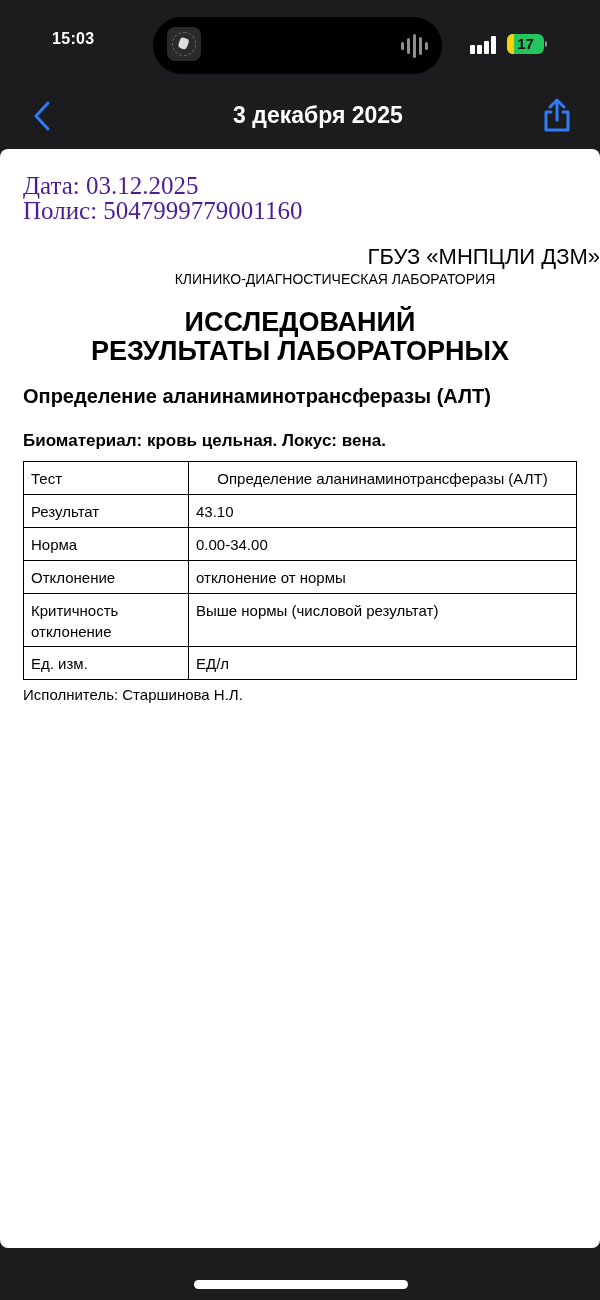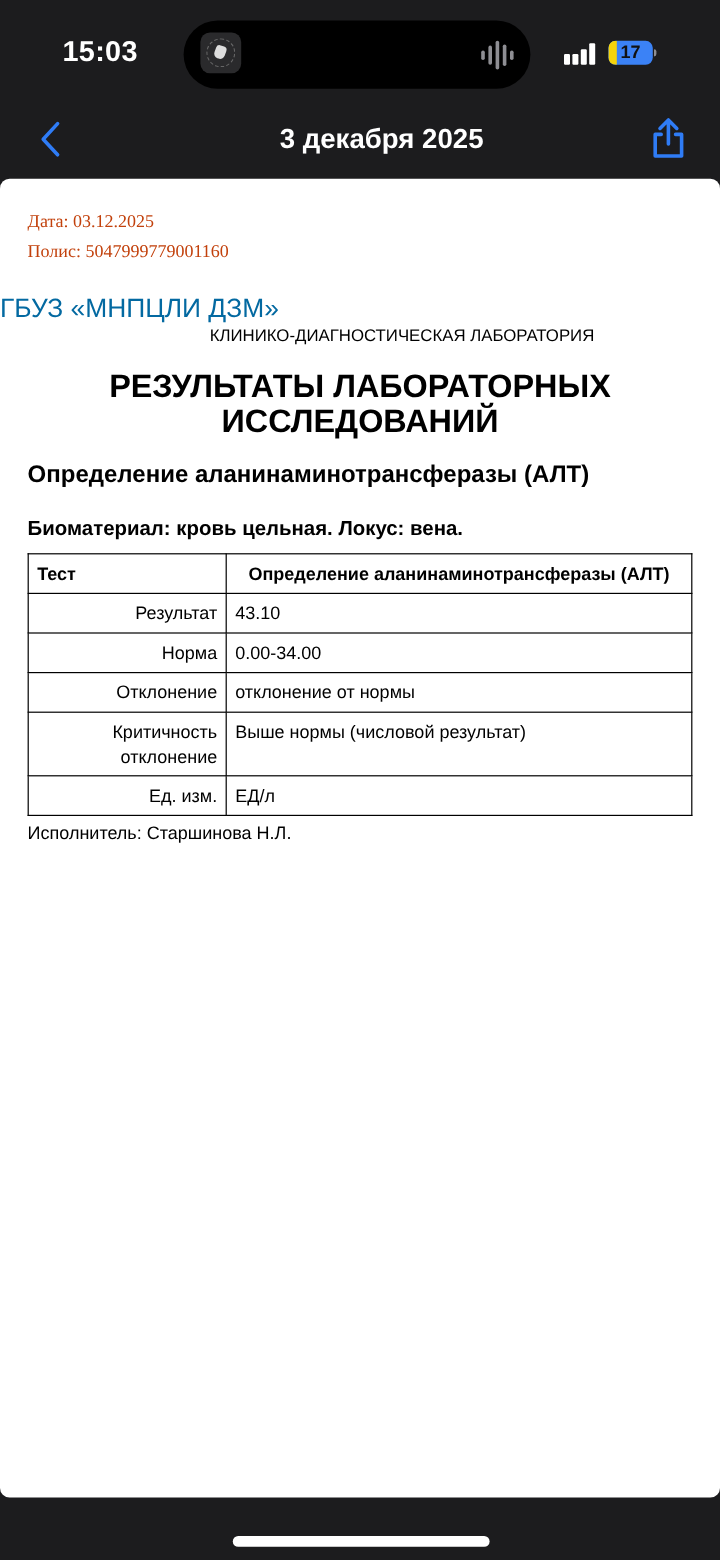--- a/index.html
+++ b/index.html
@@ -1,54 +1,54 @@
 <!DOCTYPE html>
 <html><head>
 <meta charset="utf-8">
 <style>
   * { box-sizing: border-box; margin: 0; padding: 0; }
   html, body { width: 600px; height: 1300px; background: #1c1c1e; overflow: hidden; }
   body { position: relative; font-family: "Liberation Sans", sans-serif; }
 
   .status-bar { position: absolute; top: 0; left: 0; width: 600px; height: 88px; }
-  .time { position: absolute; left: 52px; top: 30px; color: #fff; font-size: 24px; font-weight: bold; letter-spacing: 0.3px; }
+  .time { position: absolute; left: 52px; top: 30px; color: #fff; font-size: 16px; font-weight: bold; letter-spacing: 0.3px; }
   .island { position: absolute; left: 153px; top: 17px; width: 289px; height: 57px; background: #000; border-radius: 29px; }
   .island-app { position: absolute; left: 14px; top: 10px; width: 34px; height: 34px; border-radius: 8px; background: #2a2a2c; }
   .island-app::after { content: ""; position: absolute; left: 12px; top: 11px; width: 9px; height: 11px; background: #ddd; border-radius: 3px 3px 4px 4px; transform: rotate(20deg); }
   .island-app::before { content: ""; position: absolute; left: 5px; top: 5px; width: 22px; height: 22px; border-radius: 50%; border: 1px dashed #666; }
   .waveform { position: absolute; right: 14px; top: 16px; height: 26px; display: flex; align-items: center; gap: 3px; }
   .waveform span { display: block; width: 3px; background: #8e8e93; border-radius: 2px; }
 
   .signal { position: absolute; left: 470px; top: 36px; width: 30px; height: 18px; }
   .signal i { position: absolute; bottom: 0; width: 5px; background: #fff; border-radius: 1px; }
-  .battery { position: absolute; left: 507px; top: 34px; width: 37px; height: 20px; background: #3b82f6; border-radius: 6px; overflow: hidden; }
+  .battery { position: absolute; left: 507px; top: 34px; width: 37px; height: 20px; background: #22c55e; border-radius: 6px; overflow: hidden; }
   .battery-fill { position: absolute; left: 0; top: 0; width: 7px; height: 100%; background: #f5d30b; }
   .battery-text { position: absolute; left: 0; top: 0; width: 100%; text-align: center; line-height: 20px; font-size: 15px; font-weight: bold; color: #111; }
   .battery-cap { position: absolute; left: 545px; top: 41px; width: 2px; height: 6px; background: #8e8e93; border-radius: 0 2px 2px 0; }
 
   .nav-bar { position: absolute; top: 88px; left: 0; width: 600px; height: 60px; }
   .back-btn { position: absolute; left: 28px; top: 10px; width: 30px; height: 36px; cursor: pointer; }
   .nav-title { position: absolute; left: 0; width: 600px; top: 14px; text-align: center; color: #fff; font-size: 23px; font-weight: bold; padding-left: 36px; }
   .share-btn { position: absolute; left: 540px; top: 8px; width: 34px; height: 38px; cursor: pointer; }
 
   .sheet { position: absolute; left: 0; top: 149px; width: 600px; height: 1099px; background: #fff; border-radius: 8px; overflow: hidden; }
 
-  .meta { position: absolute; left: 23px; top: 24px; font-family: "Liberation Serif", serif; font-size: 15px; color: #c2410c; line-height: 25px; }
-  .org { position: absolute; left: 0; width: 600px; top: 95px; text-align: left; font-size: 22px; color: #0369a1; }
+  .meta { position: absolute; left: 23px; top: 24px; font-family: "Liberation Serif", serif; font-size: 25px; color: #4c1d95; line-height: 25px; }
+  .org { position: absolute; left: 0; width: 600px; top: 95px; text-align: right; font-size: 22px; color: #000000; }
   .dept { position: absolute; left: 0; width: 600px; top: 122px; text-align: center; font-size: 14px; color: #000; margin-left: 35px; }
   .doc-title { position: absolute; left: 0; width: 600px; top: 159px; text-align: center; font-size: 27px; font-weight: bold; color: #000; line-height: 29px; }
   .test-name { position: absolute; left: 23px; top: 236px; font-size: 20px; font-weight: bold; color: #000; }
   .biomaterial { position: absolute; left: 23px; top: 282px; font-size: 17px; font-weight: bold; color: #000; }
 
   table.results { position: absolute; left: 23px; top: 312px; width: 554px; border-collapse: collapse; font-size: 15px; color: #000; }
   table.results td, table.results th { border: 1.5px solid #000; padding: 0 7px; vertical-align: middle; }
-  table.results th { font-weight: bold; height: 33px; text-align: left; }
+  table.results th { font-weight: normal; height: 33px; text-align: left; }
   table.results th.val { text-align: center; }
   table.results td { height: 33px; }
-  table.results td.key { width: 165px; text-align: right; }
+  table.results td.key { width: 165px; text-align: left; }
   table.results td.val { text-align: left; }
   table.results tr.tall td { height: 53px; vertical-align: top; padding-top: 6px; line-height: 21px; }
 
   .executor { position: absolute; left: 23px; top: 537px; font-size: 15px; color: #000; }
 
   .home-indicator { position: absolute; left: 194px; top: 1280px; width: 214px; height: 9px; background: #fff; border-radius: 5px; }
 </style>
 </head>
 <body>
 
@@ -93,22 +93,22 @@
 </div>
 
 <div class="sheet">
   <div class="meta">
     <div>Дата: 03.12.2025</div>
     <div>Полис: 5047999779001160</div>
   </div>
   <div class="org">ГБУЗ «МНПЦЛИ ДЗМ»</div>
   <div class="dept">КЛИНИКО-ДИАГНОСТИЧЕСКАЯ ЛАБОРАТОРИЯ</div>
   <div class="doc-title">
+    <div>ИССЛЕДОВАНИЙ</div>
     <div>РЕЗУЛЬТАТЫ ЛАБОРАТОРНЫХ</div>
-    <div>ИССЛЕДОВАНИЙ</div>
   </div>
   <div class="test-name">Определение аланинаминотрансферазы (АЛТ)</div>
   <div class="biomaterial">Биоматериал: кровь цельная. Локус: вена.</div>
 
   <table class="results">
     <tbody>
         <tr>
       <th style="width:165px">Тест</th>
       <th class="val">Определение аланинаминотрансферазы (АЛТ)</th>
     </tr>

